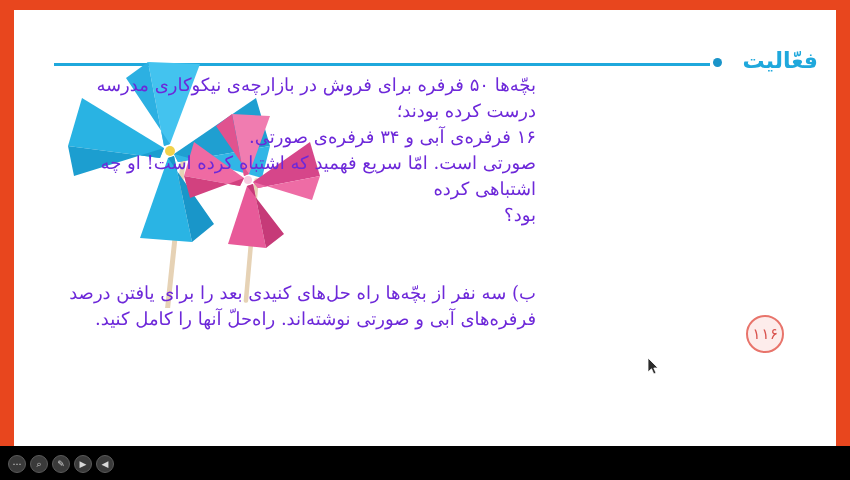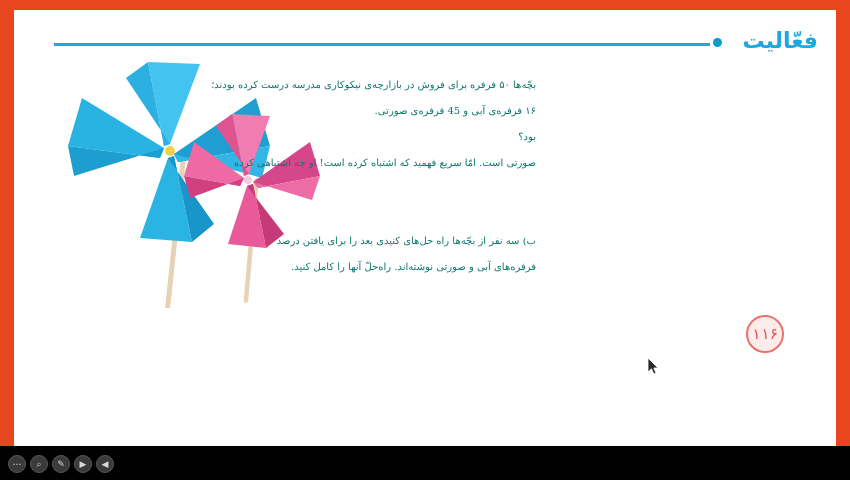--- a/index.html
+++ b/index.html
@@ -32,21 +32,21 @@
     height: 436px;
     background: #ffffff;
     box-sizing: border-box;
     overflow: hidden;
   }
 
   
   #header {
     position: absolute;
     right: 18px;
-    top: 16px;
+    top: 36px;
     left: 30px;
     height: 40px;
     text-align: right;
   }
   #header-title {
     position: absolute;
     right: 0;
     top: 2px;
     color: #1fa8dc;
     font-family: "DejaVu Sans", sans-serif;
@@ -75,23 +75,23 @@
   }
 
   
   #body-text {
     position: absolute;
     right: 300px;
     top: 62px;
     width: 470px;
     direction: rtl;
     text-align: right;
-    color: #0f766e;
+    color: #6d28d9;
     font-family: "DejaVu Serif", serif;
-    font-size: 10px;
+    font-size: 18px;
     line-height: 26px;
   }
   #body-text p {
     margin: 0;
   }
   .para-gap {
     height: 26px;
   }
   .center-line {
     text-align: right;
@@ -223,23 +223,23 @@
           <path d="M209 124 L214 130 L276 118 L268 142 Z" fill="#ee6ca5"></path>
           <path d="M203 128 L184 186 L222 190 L209 126 Z" fill="#e85a99"></path>
           <path d="M203 128 L209 126 L222 190 L240 176 Z" fill="#c63a78"></path>
           <circle cx="204" cy="122" r="4" fill="#f7c9df"></circle>
         </g>
       </svg>
     </div>
 
     <div id="body-text">
       <p>بچّه‌ها ۵۰ فرفره برای فروش در بازارچه‌ی نیکوکاری مدرسه درست کرده بودند؛</p>
-      <p>۱۶ فرفره‌ی آبی و 45 فرفره‌ی صورتی.</p>
+      <p>۱۶ فرفره‌ی آبی و ۳۴ فرفره‌ی صورتی.</p>
+      <p>صورتی است. امّا سریع فهمید که اشتباه کرده است! او چه اشتباهی کرده</p>
       <p>بود؟</p>
-      <p>صورتی است. امّا سریع فهمید که اشتباه کرده است! او چه اشتباهی کرده</p>
       <div class="para-gap"></div>
       <div class="para-gap"></div>
       <p>ب) سه نفر از بچّه‌ها راه حل‌های کنید‌ی بعد را برای یافتن درصد</p>
       <p class="center-line">فرفره‌های آبی و صورتی نوشته‌اند. راه‌حلّ آنها را کامل کنید.</p>
     </div>
 
     <div id="page-number">۱۱۶</div>
 
     <div id="cursor">
       <svg width="12" height="18" viewBox="0 0 12 18" xmlns="http://www.w3.org/2000/svg">

